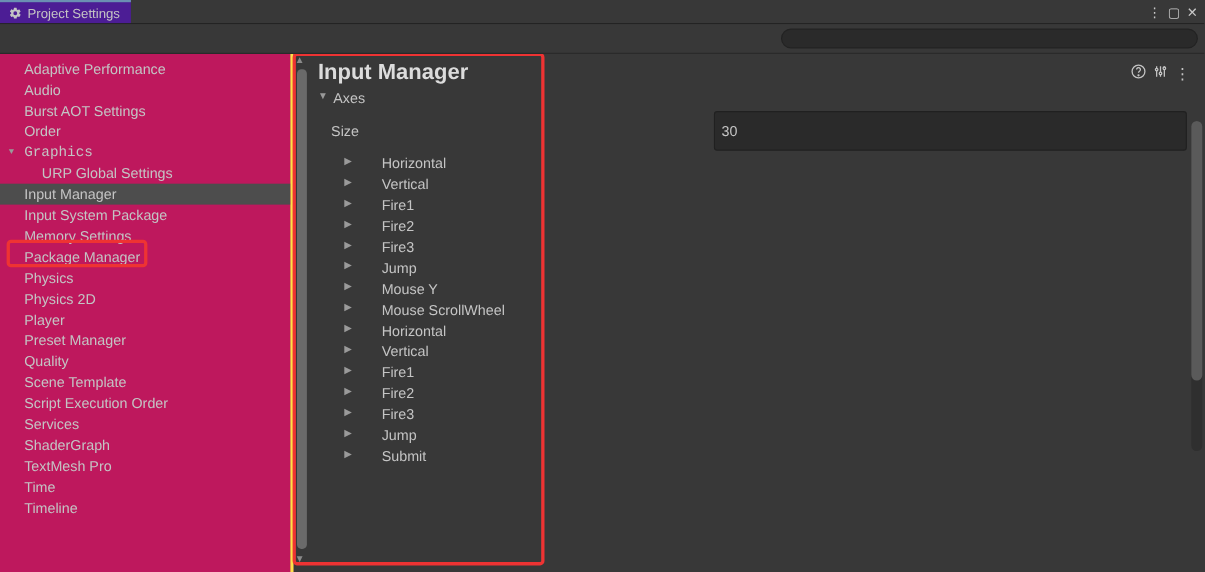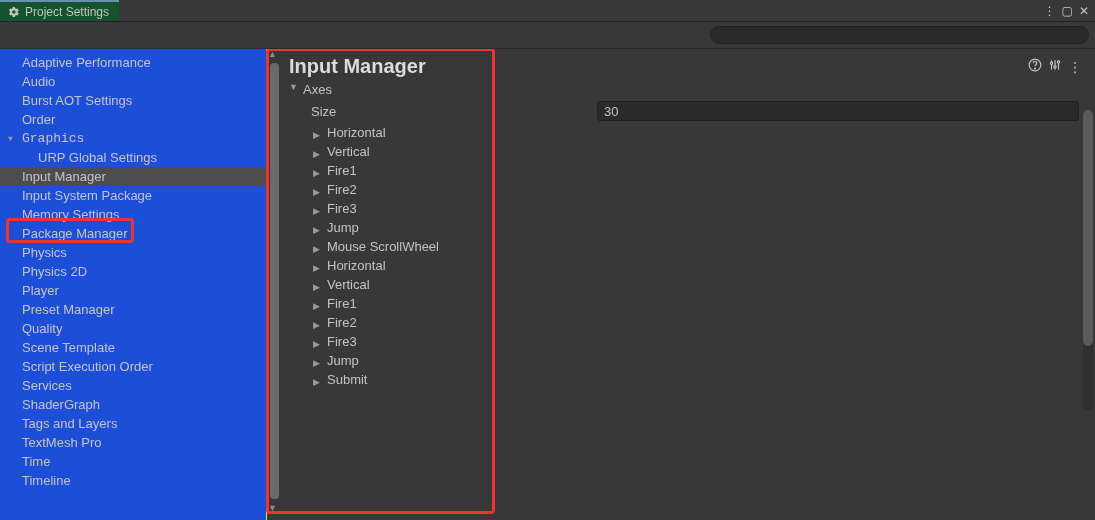--- a/index.html
+++ b/index.html
@@ -15,21 +15,21 @@
   flex-direction: column;
 }
 .titlebar {
   background: #383838;
   border-bottom: 1px solid #222;
   display: flex;
   align-items: stretch;
   height: 22px;
 }
 .tab {
-  background: #14532d;
+  background: #4c1d95;
   border-top: 2px solid #6b8fb3;
   padding: 2px 10px 2px 8px;
   display: flex;
   align-items: center;
   gap: 5px;
   color: #c4c4c4;
   font-size: 12px;
 }
 .tab .gear-icon svg { display: block; }
 .titlebar-spacer { flex: 1; }
@@ -67,22 +67,22 @@
   font-size: 11px;
   pointer-events: none;
 }
 .main {
   flex: 1;
   display: flex;
   overflow: hidden;
 }
 .sidebar {
   width: 267px;
-  background: #1d4ed8;
-  border-right: 1px solid #fde047;
+  background: #be185d;
+  border-right: 3px solid #fde047;
   padding: 4px 0;
   overflow-y: auto;
 }
 .sb-item {
   padding: 2px 0 2px 22px;
   cursor: default;
   color: #c4c4c4;
   white-space: nowrap;
 }
 .sb-item.expandable {
@@ -145,43 +145,44 @@
   font-size: 9px;
   color: #9a9a9a;
 }
 .foldout.open .arrow::before { content: "▼"; }
 .prop-row {
   display: flex;
   align-items: center;
   padding: 2px 0;
 }
 .prop-label {
-  width: 330px;
-  padding-left: 44px;
+  width: 382px;
+  padding-left: 34px;
   color: #c4c4c4;
 }
 .prop-value {
   flex: 1;
   padding-right: 16px;
 }
 .prop-value input {
   width: 100%;
-  height: 20px;
+  height: 36px;
   background: #2a2a2a;
   border: 1px solid #202020;
   border-radius: 3px;
   color: #c4c4c4;
   padding: 0 6px;
   font-size: 13px;
 }
 .axis-item {
   display: flex;
-  align-items: flex-end;
+  align-items: flex-start;
   padding: 2px 0 2px 46px;
   color: #c4c4c4;
+  gap: 20px;
 }
 .axis-item .arrow {
   width: 14px;
   font-size: 9px;
   color: #9a9a9a;
 }
 .axis-item .arrow::before { content: "▶"; }
 .vscroll {
   position: absolute;
   right: 2px;
@@ -278,21 +279,20 @@
       <div class="sb-item"><span>Package Manager</span></div>
       <div class="sb-item"><span>Physics</span></div>
       <div class="sb-item"><span>Physics 2D</span></div>
       <div class="sb-item"><span>Player</span></div>
       <div class="sb-item"><span>Preset Manager</span></div>
       <div class="sb-item"><span>Quality</span></div>
       <div class="sb-item"><span>Scene Template</span></div>
       <div class="sb-item"><span>Script Execution Order</span></div>
       <div class="sb-item"><span>Services</span></div>
       <div class="sb-item"><span>ShaderGraph</span></div>
-      <div class="sb-item"><span>Tags and Layers</span></div>
       <div class="sb-item"><span>TextMesh Pro</span></div>
       <div class="sb-item"><span>Time</span></div>
       <div class="sb-item"><span>Timeline</span></div>
     </div>
 
   <div class="content">
     <div class="panel-scroll">
       <span class="up">▲</span>
       <div class="track"></div>
       <span class="down">▼</span>
@@ -352,20 +352,24 @@
             <div class="axis-item">
               <span class="arrow"></span>
               <span>Fire3</span>
             </div>
             <div class="axis-item">
               <span class="arrow"></span>
               <span>Jump</span>
             </div>
             <div class="axis-item">
               <span class="arrow"></span>
+              <span>Mouse Y</span>
+            </div>
+            <div class="axis-item">
+              <span class="arrow"></span>
               <span>Mouse ScrollWheel</span>
             </div>
             <div class="axis-item">
               <span class="arrow"></span>
               <span>Horizontal</span>
             </div>
             <div class="axis-item">
               <span class="arrow"></span>
               <span>Vertical</span>
             </div>

